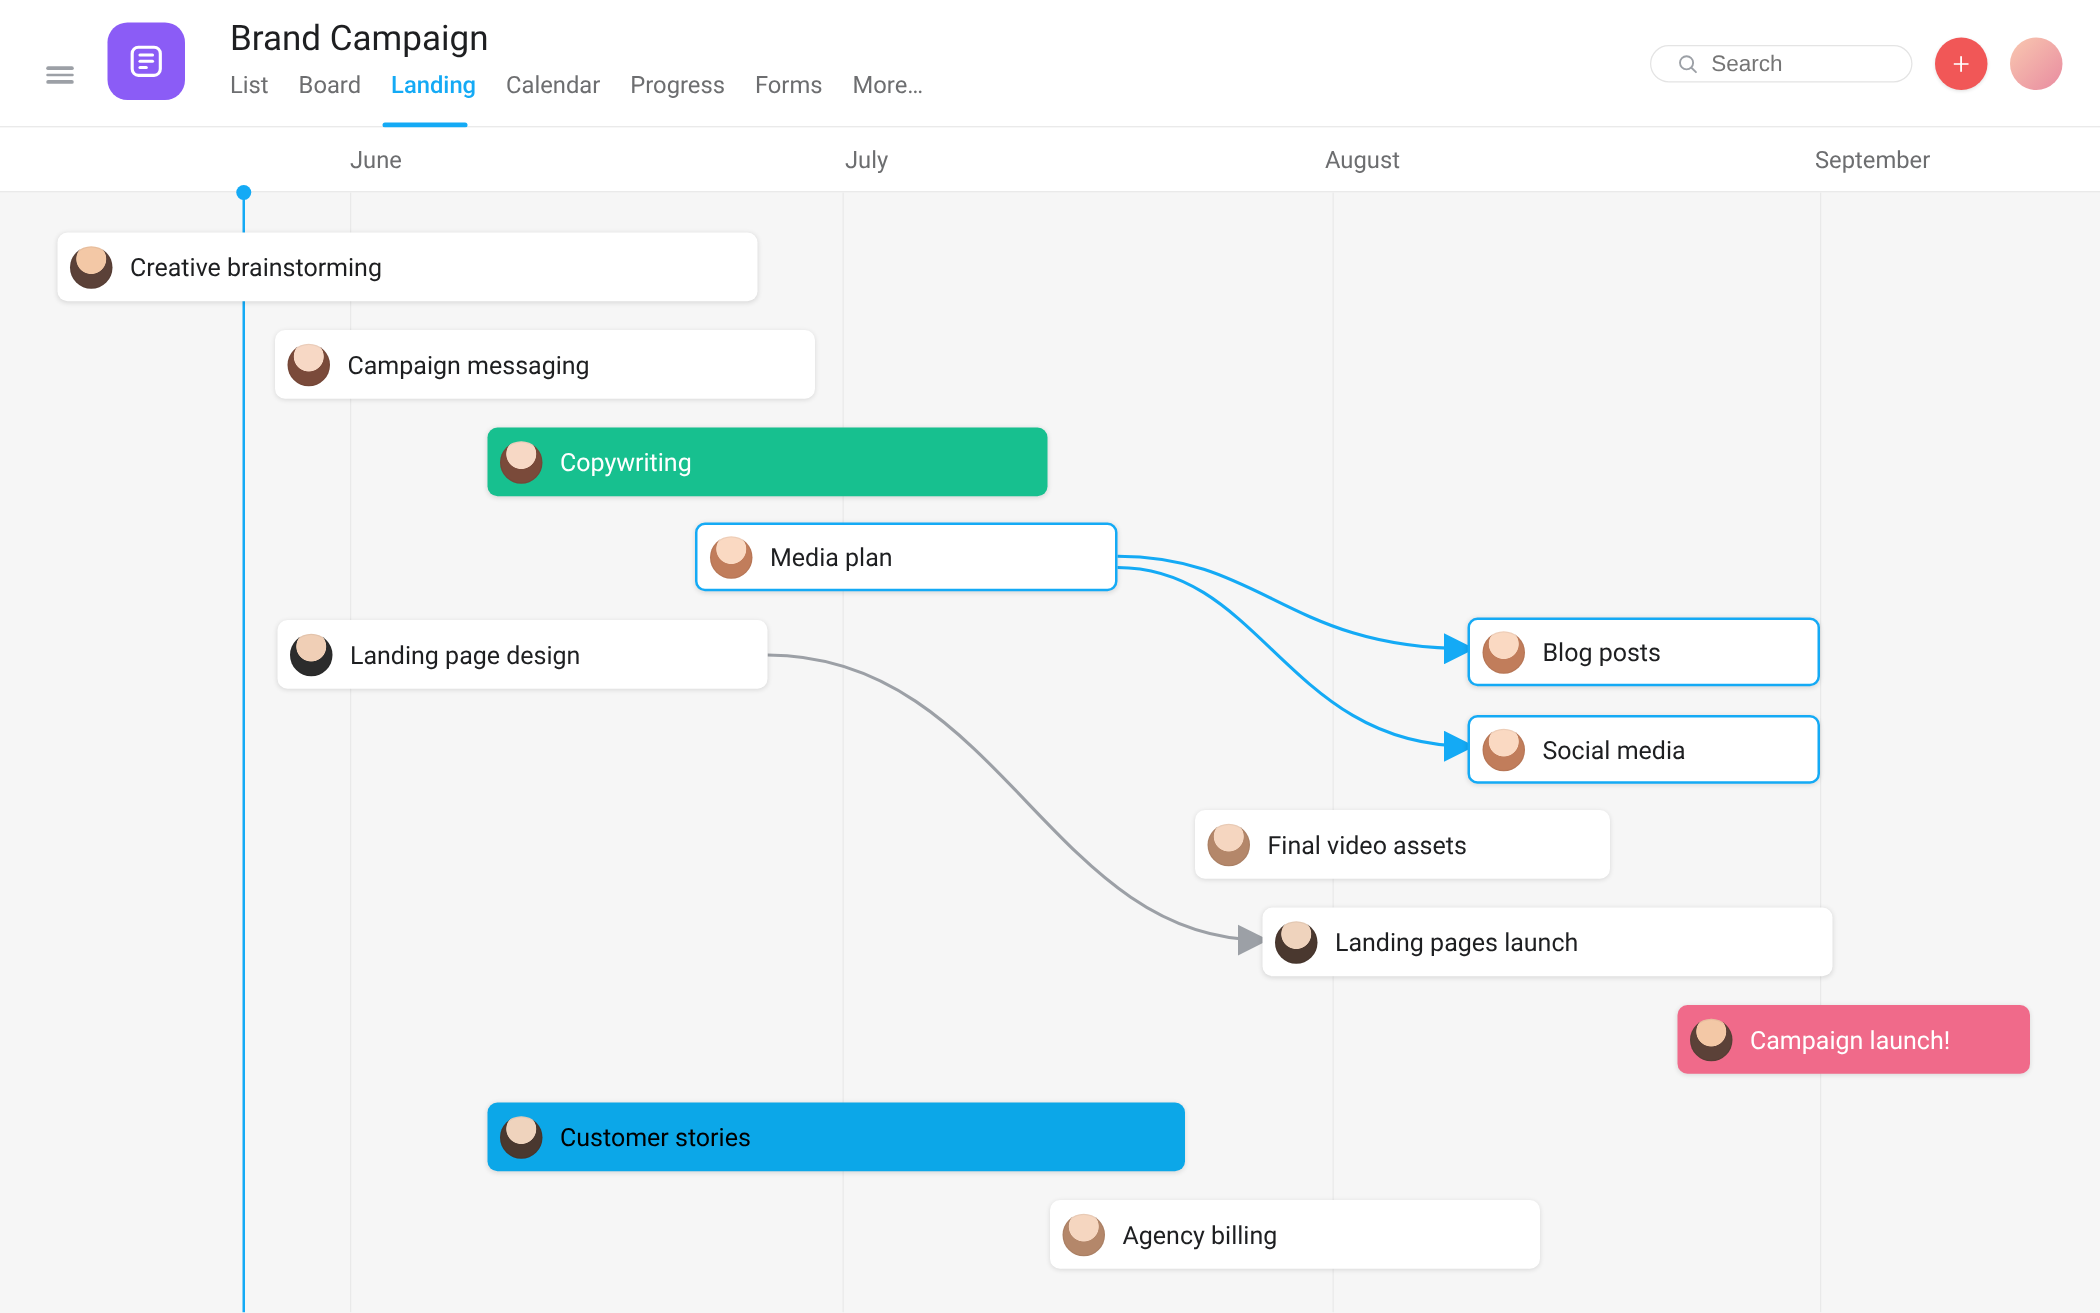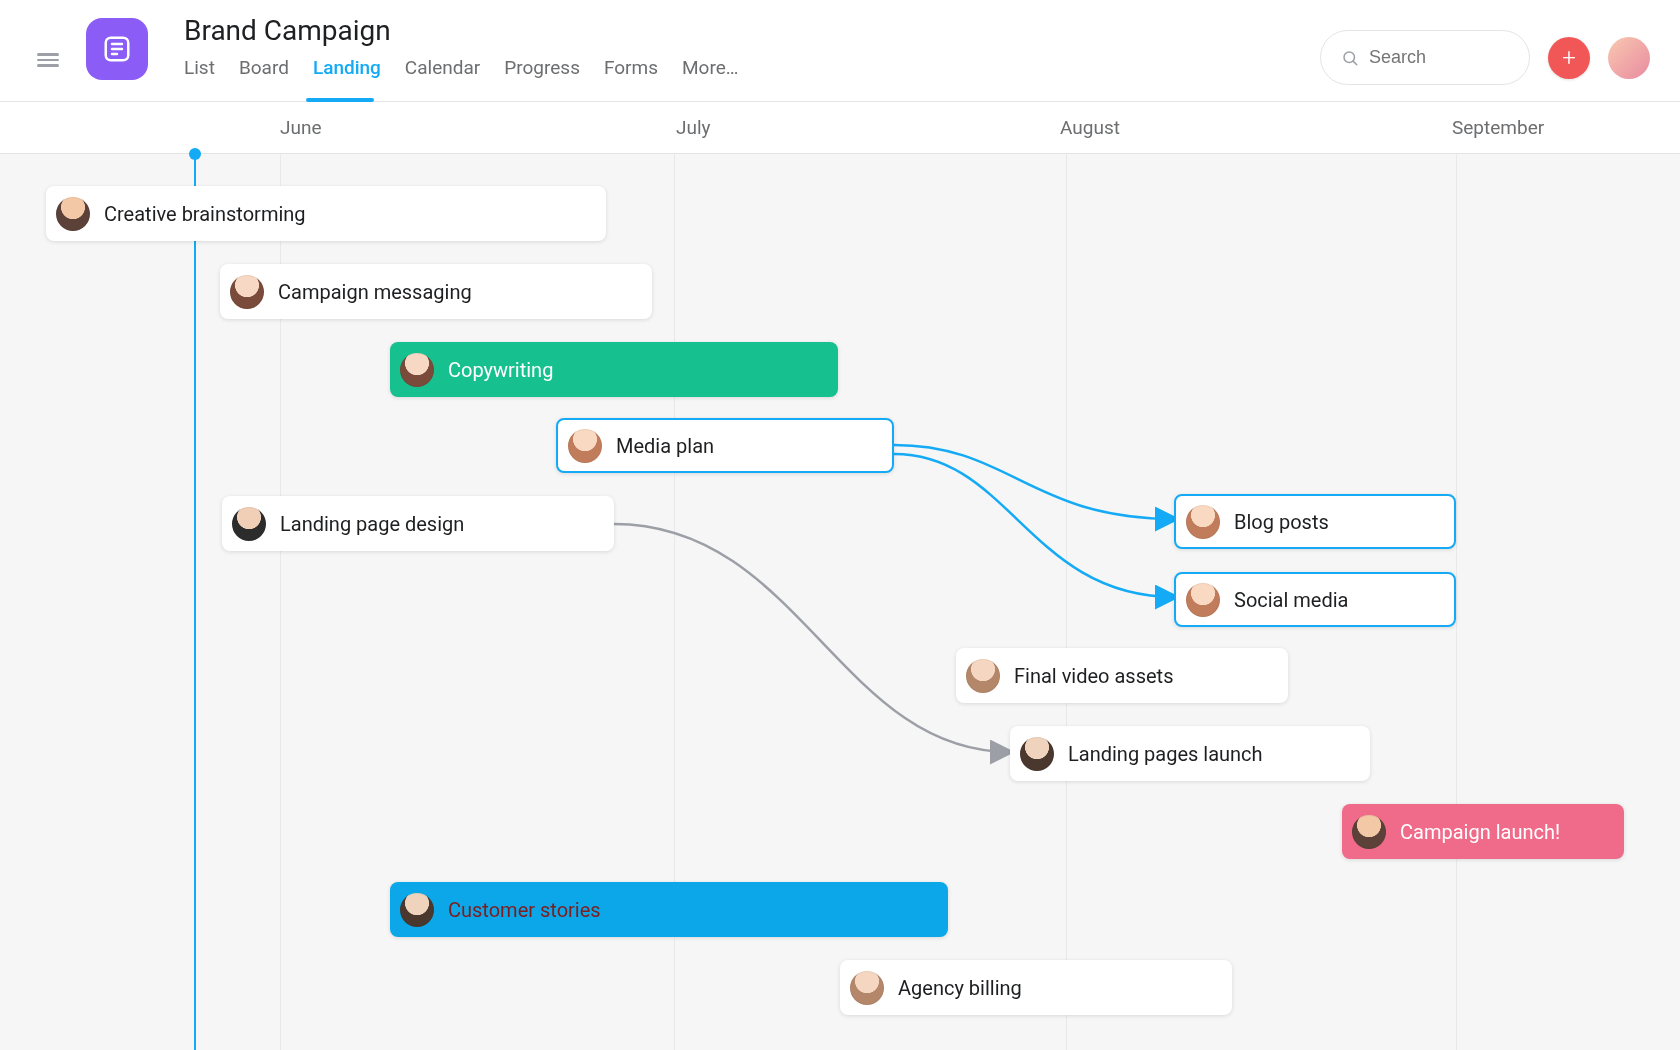--- a/index.html
+++ b/index.html
@@ -65,21 +65,21 @@
     right:30px; top:30px;
     display:flex;
     align-items:center;
     gap:18px;
   }
   .search {
     display:flex; align-items:center;
     background:#fff;
     border:1px solid #e4e4e4;
     border-radius:30px;
-    height:55px;
+    height:30px;
     width:210px;
     padding:0 20px;
   }
   .search svg { flex-shrink:0; margin-right:10px; }
   .search input {
     border:none; outline:none;
     font-size:18px; color:#9ca0a6;
     background:transparent;
     width:100%;
   }
@@ -145,21 +145,21 @@
     display:flex;
     align-items:center;
     padding:0 14px 0 10px;
     box-shadow:0 1px 4px rgba(0,0,0,0.12);
     font-size:20px;
     cursor:pointer;
     gap:14px;
   }
   .task.white { background:#fff; color:#1e1f21; }
   .task.green { background:#17c08f; color:#fff; }
-  .task.blue  { background:#0ca7e8; color:#7f1d1d; }
+  .task.blue  { background:#0ca7e8; color:#000000; }
   .task.pink  { background:#f06a8a; color:#fff;gap:14px; }
   .task.outline { background:#fff; border:2.5px solid #14aaf5; color:#1e1f21; }
   .task .av {
     width:34px; height:34px; border-radius:50%;
     flex-shrink:0;
     background:#e5dcd4;
     display:inline-block;
     box-shadow:inset 0 0 0 1px rgba(0,0,0,0.05);
   }
   .av.a1{background:radial-gradient(circle at 50% 30%,#f3c8a6 0 40%,#5b4138 42% 100%);} 
@@ -292,21 +292,21 @@
   <div class="task outline" style="left:1174px; top:418px; width:282px;">
     <span class="av a5"></span>
     <span>Social media</span>
   </div>
 
   <div class="task white" style="left:956px; top:494px; width:332px;">
     <span class="av a4"></span>
     <span>Final video assets</span>
   </div>
 
-  <div class="task white" style="left:1010px; top:572px; width:360px;">
+  <div class="task white" style="left:1010px; top:572px; width:456px;">
     <span class="av a6"></span>
     <span>Landing pages launch</span>
   </div>
 
   <div class="task pink" style="left:1342px; top:650px; width:282px;">
     <span class="av a1"></span>
     <span>Campaign launch!</span>
   </div>
 
   <div class="task blue" style="left:390px; top:728px; width:558px;">

